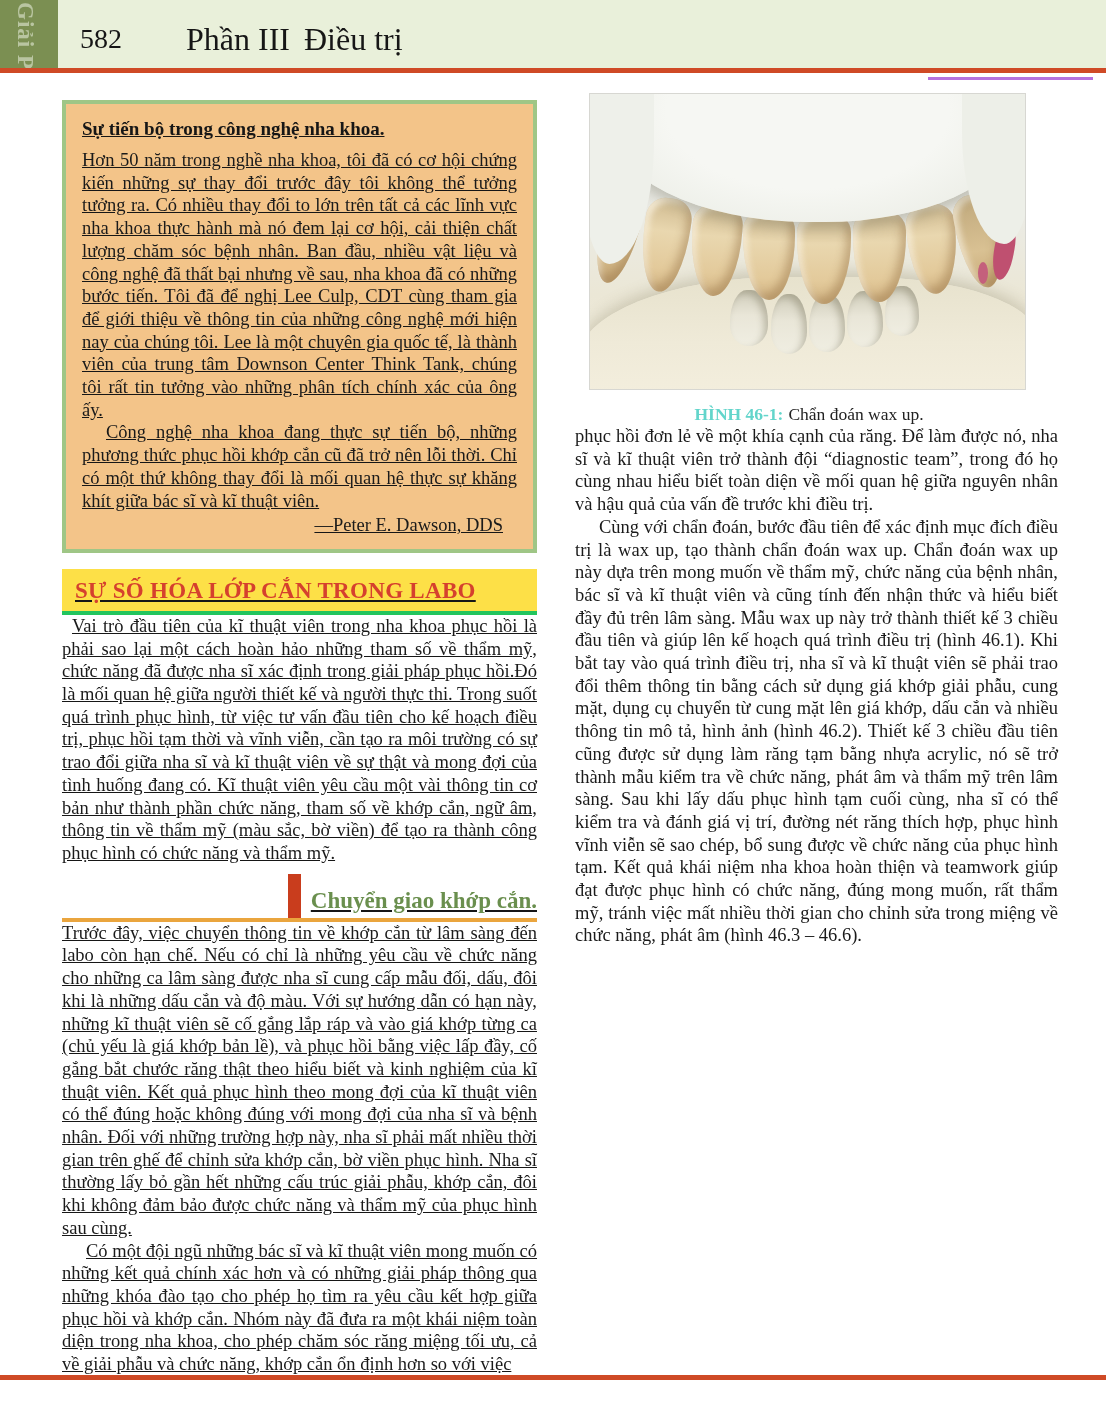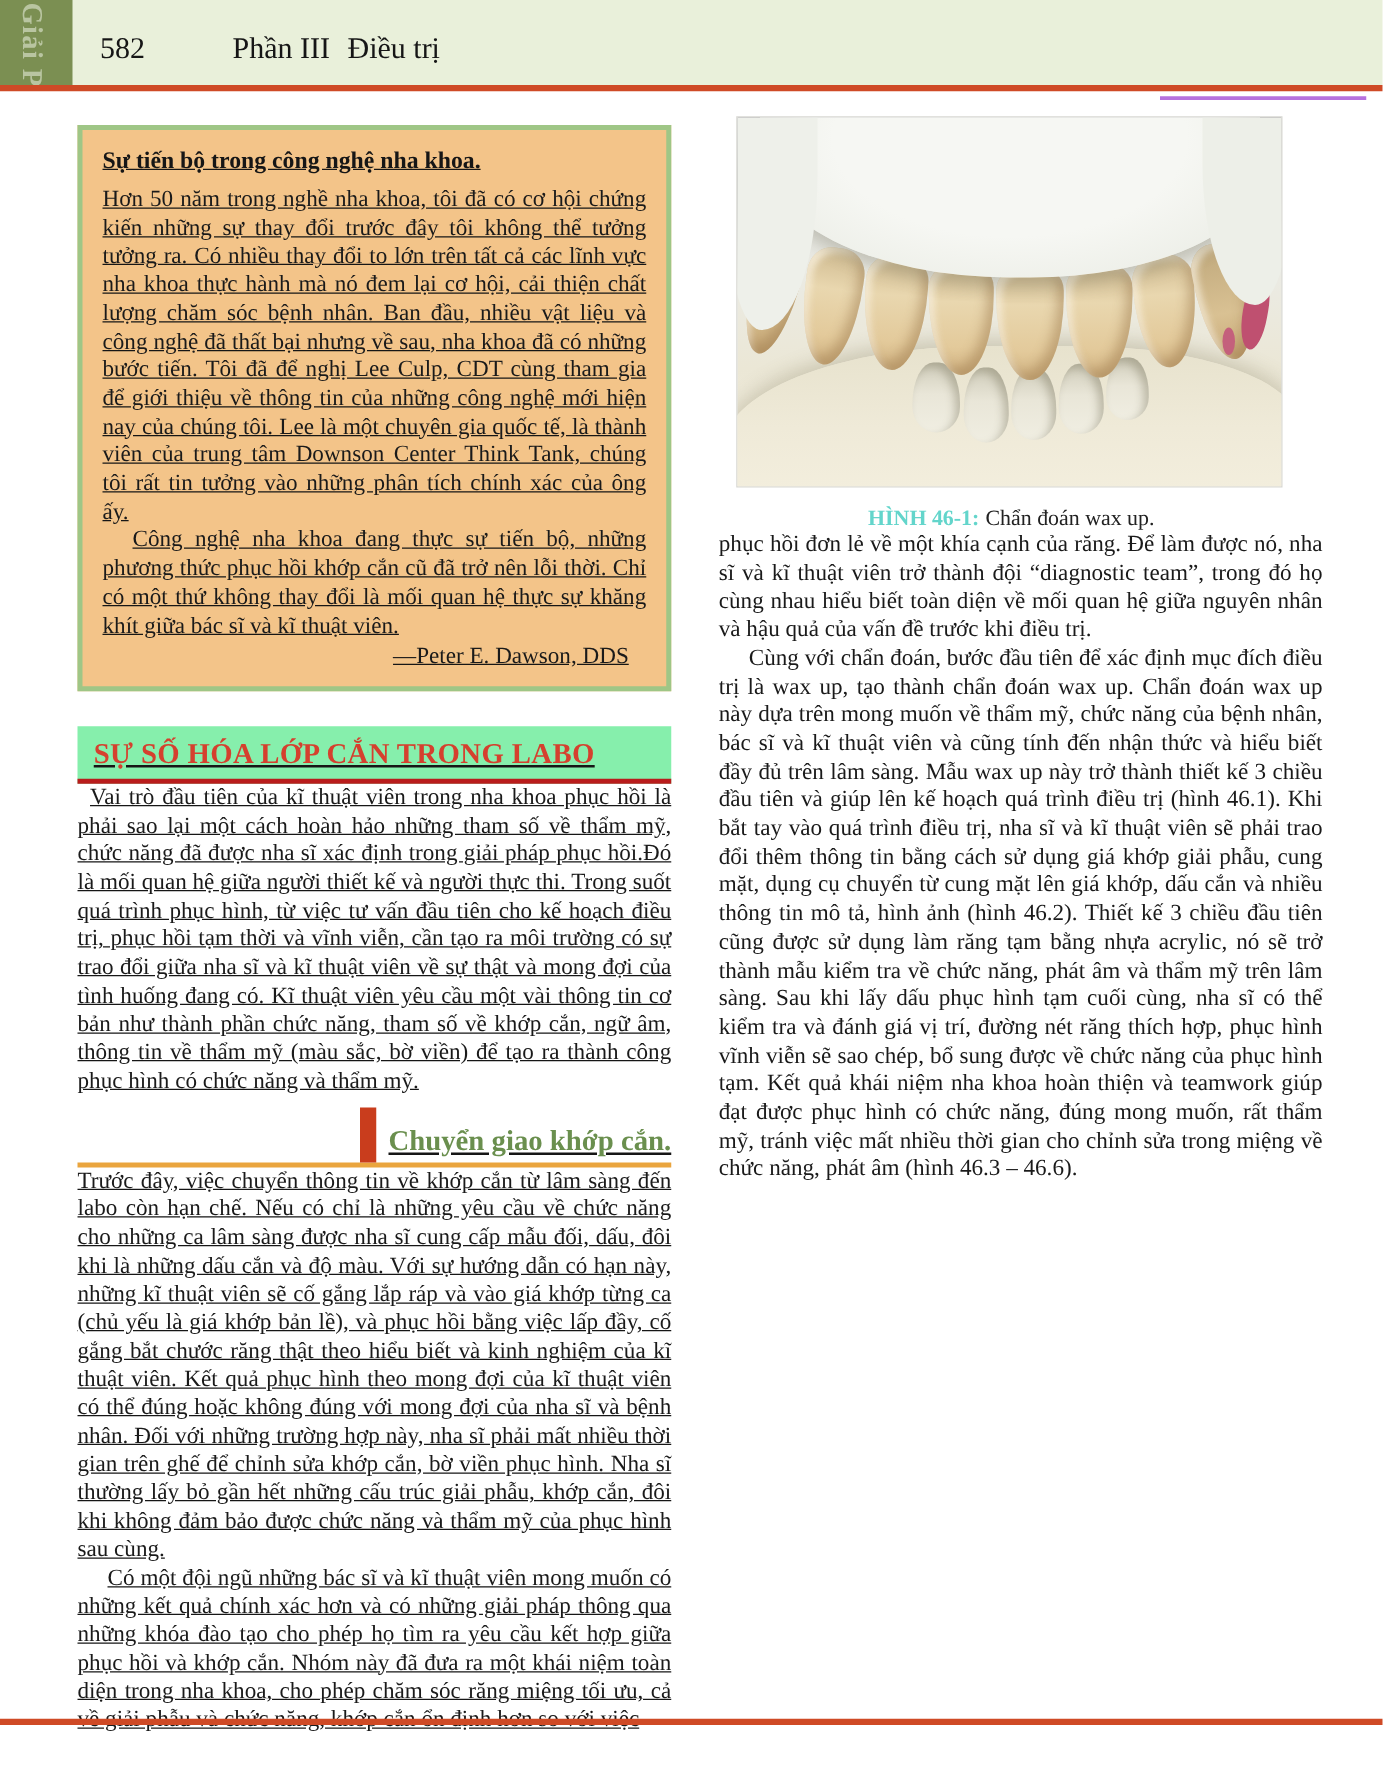--- a/index.html
+++ b/index.html
@@ -10,22 +10,22 @@
     color:#161616;
   }
   
   .header-band { position:absolute; top:0; left:0; width:1106px; height:68px; background:#e9f0da; }
   .side-tab { position:absolute; top:0; left:0; width:58px; height:68px; background:#7b8f52; overflow:hidden; }
   .side-tab span {
     position:absolute; top:2px; left:12px; writing-mode:vertical-rl;
     font-size:23px; font-weight:bold; letter-spacing:1px;
     color:rgba(236,242,226,0.55); white-space:nowrap;
   }
-  .page-number { position:absolute; top:0; left:80px; height:68px; line-height:78px; font-size:24px; }
-  .chapter-title { position:absolute; top:0; left:186px; height:49px; line-height:78px; font-size:24px; }
+  .page-number { position:absolute; top:0; left:80px; height:68px; line-height:78px; font-size:28px; }
+  .chapter-title { position:absolute; top:0; left:186px; height:49px; line-height:78px; font-size:32px; }
   .chapter-title .part { margin-right:14px; }
   .rule-top, .rule-bottom { position:absolute; left:0; width:1106px; height:5px; background:#cf4a26; }
   .rule-top { top:68px; }
   .rule-bottom { top:1375px; }
   .purple-line { position:absolute; top:77px; left:928px; width:165px; height:3px; background:#b671de; }
 
   
   .col-left  { position:absolute; top:73px; left:62px;  width:475px;text-decoration:underline; }
   .col-right { position:absolute; top:93px; left:575px; width:483px; }
   p.body-text {
@@ -38,21 +38,21 @@
   .callout {
     margin-top:27px; border:4px solid #9fc686; background:#f3c489;
     padding:14px 16px 12px 16px;
   }
   .callout-title { font-weight:bold; font-size:19px; margin:0 0 9px 0; }
   .callout p.body-text { font-size:18.5px; }
   .callout .sig { text-align:right; padding-right:14px; margin-top:2px; text-indent:0; }
 
   
   .section-band {
-    margin-top:28px; background:#86efac; border-bottom:4px solid #b91c1c;
+    margin-top:16px; background:#fde047; border-bottom:4px solid #22c55e;
     padding:9px 0 7px 13px;
   }
   .section-band h2 {
     margin:0; font-size:23px; font-weight:bold; color:#d5402e; letter-spacing:0.3px;
   }
 
   
   .subhead { margin-top:9px; border-bottom:4px solid #eaa53e; display:flex; align-items:flex-end;justify-content:flex-end; }
   .subhead .bar { width:13px; height:44px; background:#c93d1d; flex:0 0 auto; }
   .subhead h3 { margin:0 0 4px 10px; font-size:23px; font-weight:bold; color:#6a8f4e; }

